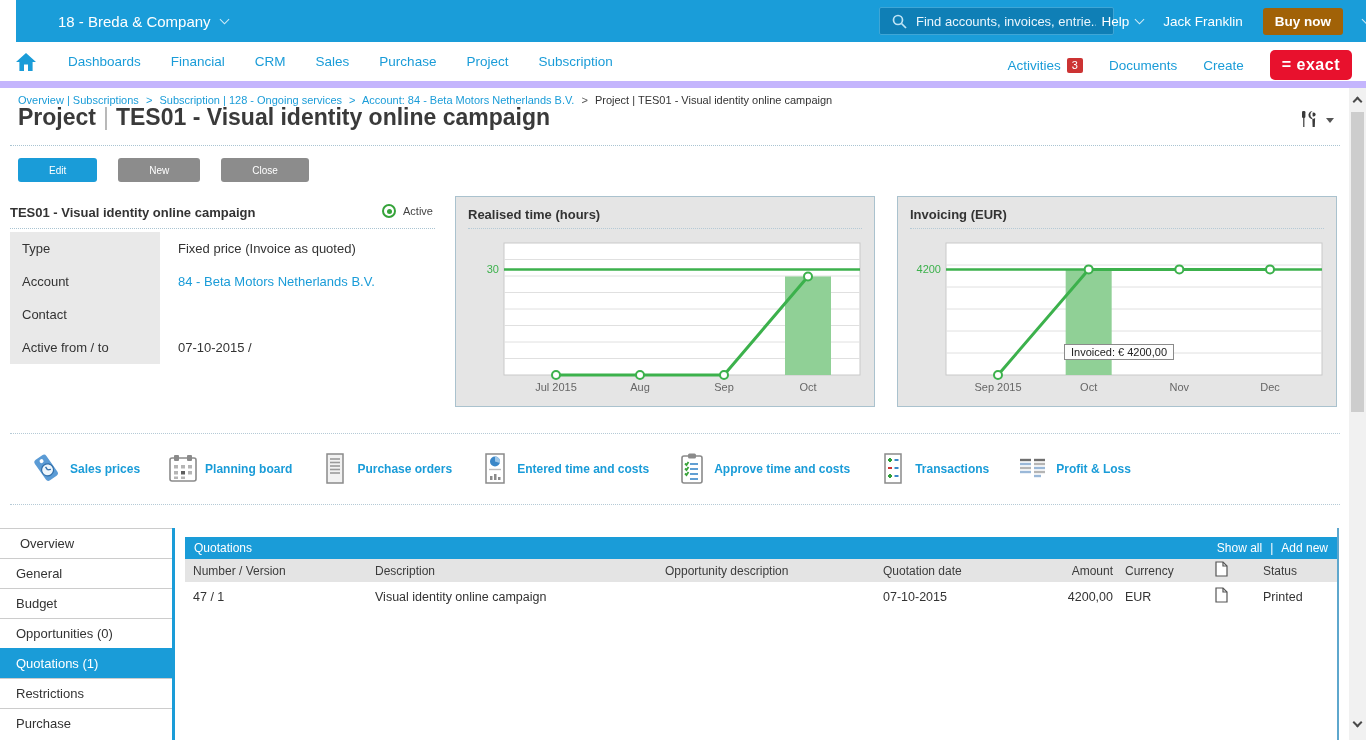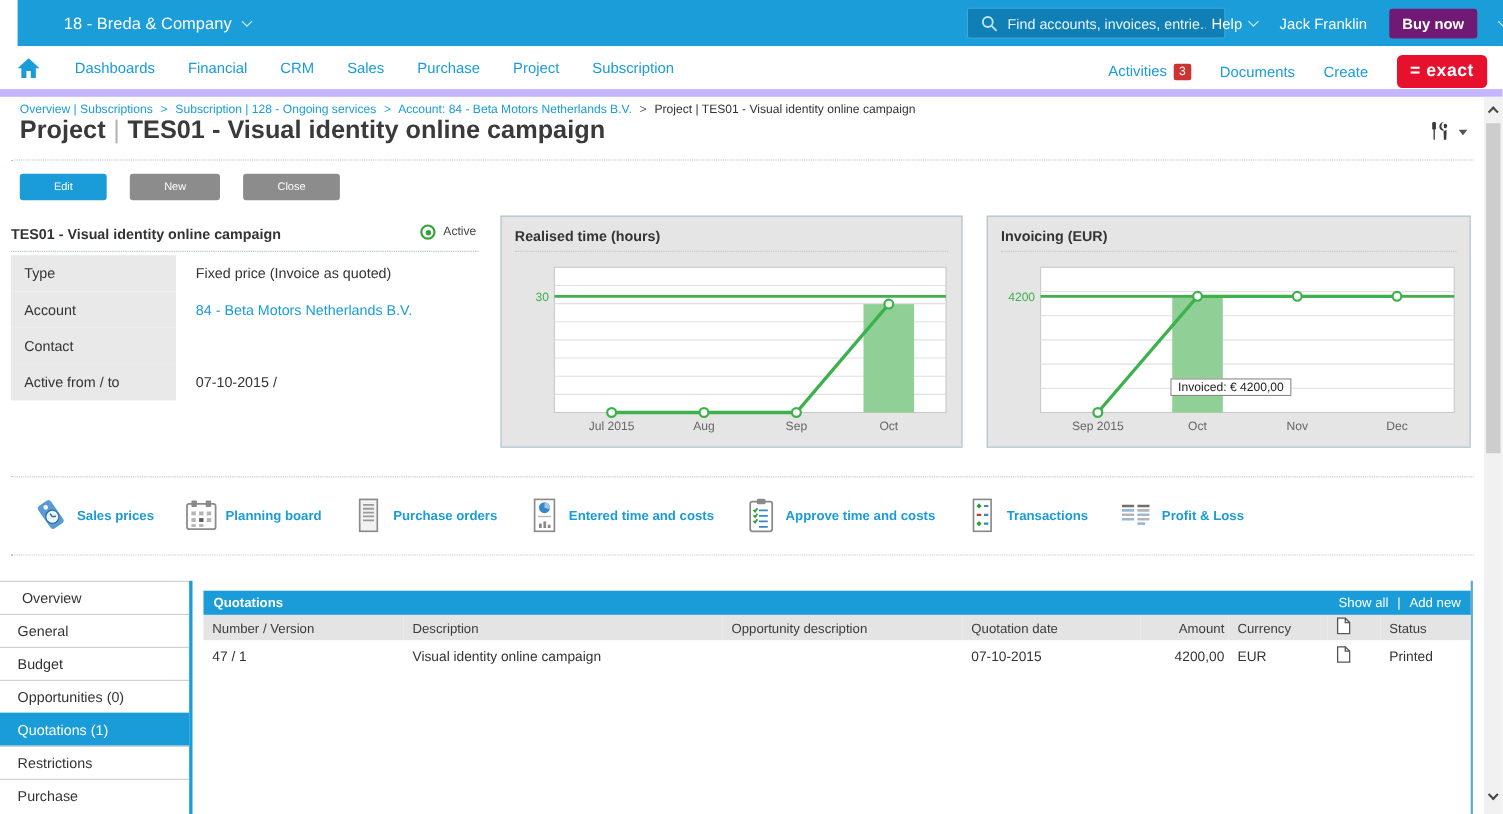--- a/index.html
+++ b/index.html
@@ -13,21 +13,21 @@
   .chev { width:7px; height:7px; border-right:1.5px solid rgba(255,255,255,.8);
     border-bottom:1.5px solid rgba(255,255,255,.8); transform:rotate(45deg); margin-top:-3px; }
   .search-box { position:absolute; left:863px; top:7px; width:235px; height:28px;
     background:#0f7fb6; border:1px solid #3fa6d6; border-radius:2px; display:flex; align-items:center; }
   .search-box svg { margin:0 9px 0 12px; }
   .search-box input { background:transparent; border:none; outline:none; color:#fff;
     font-size:13px; width:180px; font-family:"Liberation Sans", sans-serif; }
   .search-box input::placeholder { color:#eaf6fd; opacity:1; }
   .topbar-right { position:absolute; right:12px; top:0; height:42px; display:flex; align-items:center; gap:20px; }
   .tb-link { font-size:13.5px; display:flex; align-items:center; gap:7px; cursor:pointer; }
-  .buy-btn { background:#701a75; color:#fff; border:none; border-radius:3px; height:27px;
+  .buy-btn { background:#a16207; color:#fff; border:none; border-radius:3px; height:27px;
     padding:0 12px; font-size:13.5px; font-weight:bold; font-family:"Liberation Sans", sans-serif; cursor:pointer; }
 
   
   .navbar { position:absolute; top:42px; left:0; width:1366px; height:46px; background:#fff;
     border-bottom:7px solid #c4b5fd; display:flex; align-items:center; }
   .home { margin-left:16px; cursor:pointer; display:flex; }
   .nav-links { display:flex; gap:30px; margin-left:32px; }
   .nav-link { color:#1a9cd8; font-size:13.5px; text-decoration:none; cursor:pointer; }
   .navbar-right { position:absolute; right:14px; top:0; height:46px; display:flex; align-items:center; gap:26px; }
   .badge { display:inline-block; background:#cc3333; color:#fff; font-size:11px; line-height:15px;
@@ -92,21 +92,21 @@
   .tab { height:30px; line-height:30px; border-top:1px solid #ccc; font-size:13px; color:#333;
     padding-left:20px; cursor:pointer; background:#fff; }
   .tab.indent { padding-left:16px; }
   .tab.selected { background:#1a9cd8; color:#fff; border-top-color:#1a9cd8; }
   .tab-vline { position:absolute; top:528px; left:172px; width:3px; height:212px; background:#1a9cd8; }
   .panel-vline { position:absolute; top:528px; left:1337px; width:2px; height:212px; background:#5ea7cd; }
 
   .quot-panel { position:absolute; top:537px; left:185px; width:1152px; }
   .quot-header { height:22px; background:#1a9cd8; color:#fff; display:flex; justify-content:space-between;
     align-items:center; padding:0 9px; font-size:12px; }
-  .quot-header .qh-title { font-weight:bold; }
+  .quot-header .qh-title { font-weight:normal; }
   .quot-header .qh-links { display:flex; gap:8px; }
   .quot-header .qh-link { cursor:pointer; }
   table.quot { width:1152px; border-collapse:collapse; table-layout:fixed; }
   table.quot th { background:#e4e4e4; height:23px; font-size:12px; color:#3c3c3c; font-weight:normal;
     text-align:left; padding-left:8px; }
   table.quot td { height:29px; font-size:12.5px; color:#333; padding-left:8px; vertical-align:middle; }
   .al-right { text-align:right !important; padding-right:4px; }
   .cell-link { color:#1a9cd8; cursor:pointer; }
 
   

